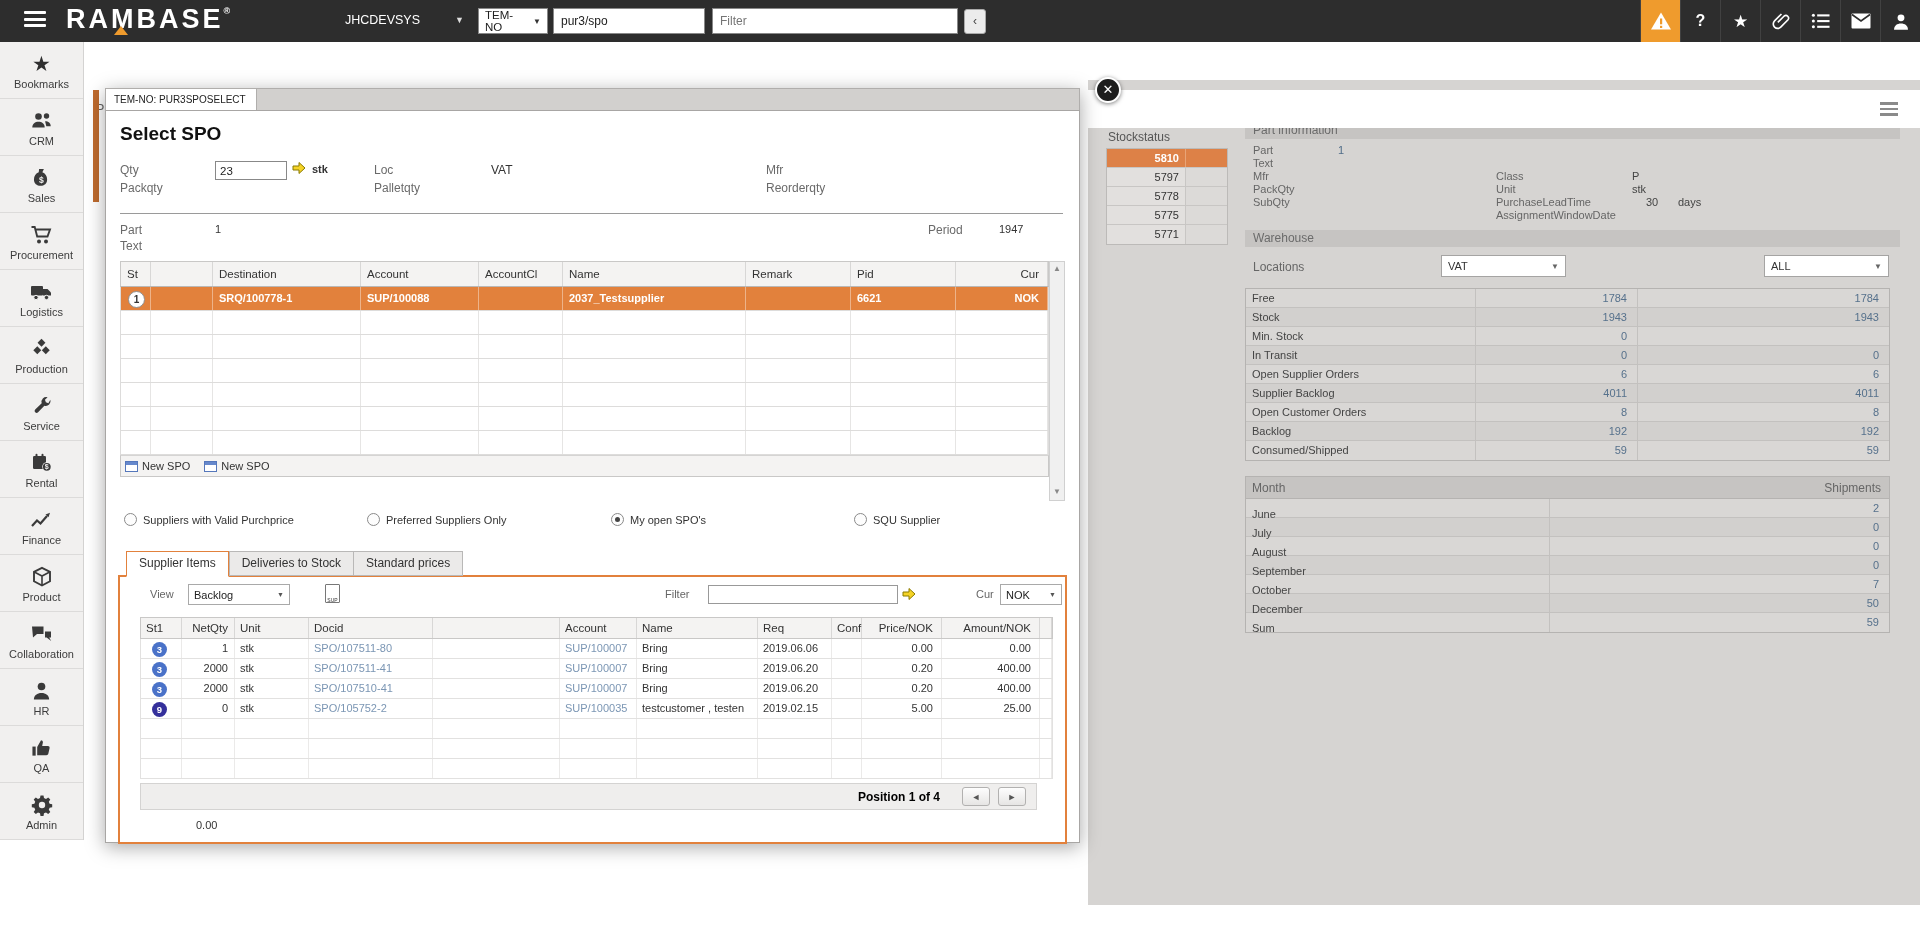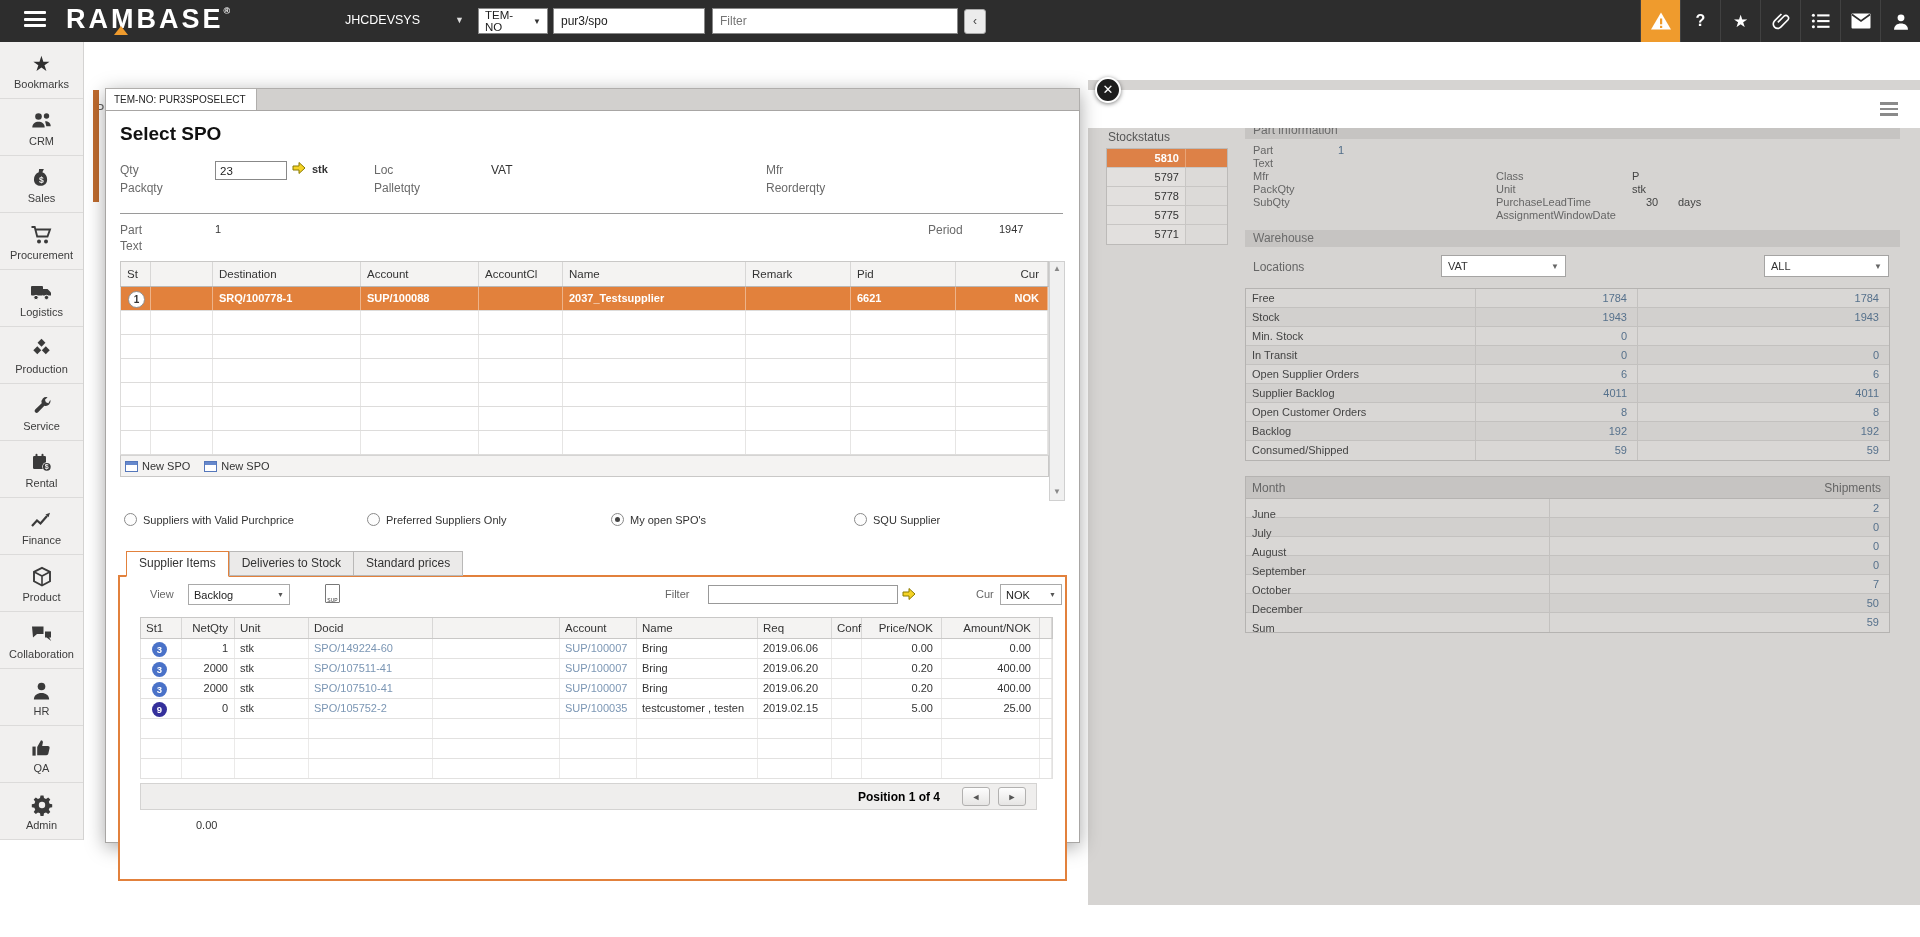--- a/index.html
+++ b/index.html
@@ -137,21 +137,21 @@
     display:flex; align-items:center; justify-content:center; }
   .radio .dot { width:5px; height:5px; border-radius:50%; background:#444; }
   .radio .rl { font-size:11px; color:#333; }
 
   
   .tabs { position:absolute; left:12px; top:440px; height:25px; display:flex; z-index:3;padding-left:8px; }
   .tab { font-size:12px; color:#333; padding:4px 12px 0 12px; height:25px; background:#ebeae9;
     border:1px solid #b9b8b7; border-right:none; cursor:pointer; }
   .tab:last-child { border-right:1px solid #b9b8b7; }
   .tab.active { background:#fff; border:1px solid #e2813c; border-bottom:1px solid #fff; position:relative; top:0; height:26px; }
-  .opanel { position:absolute; left:12px; top:464px; right:12px; height:306px; border:2px solid #e2813c; background:#fff; }
+  .opanel { position:absolute; left:12px; top:464px; right:12px; height:269px; border:2px solid #e2813c; background:#fff; }
   .tb-row { position:absolute; left:0; right:0; top:6px; height:24px; }
   .tb-lab { position:absolute; font-size:11px; color:#666; top:5px; }
   .mini-select { position:absolute; height:21px; background:#fff; border:1px solid #a9a9a9; font-size:11px;
     color:#222; display:flex; align-items:center; justify-content:space-between; padding:0 5px; cursor:pointer; }
   .mini-select .car { font-size:7px; color:#555; margin-left:6px; }
   .supdoc { position:absolute; left:205px; top:1px; width:15px; height:19px; border:1px solid #777; background:#fff;
     font-size:5px; color:#333; text-align:center; line-height:30px; cursor:pointer; border-radius:1px; }
   .filter-input { position:absolute; left:588px; top:2px; width:190px; height:19px; border:1px solid #999; font-size:11px; padding:0 4px; }
 
   
@@ -725,21 +725,21 @@
           <div class="c2-9">Price/NOK</div>
           <div class="c2-10">Amount/NOK</div>
           <div class="c2-11"></div>
         </div>
         <div class="t2-row">
           <div class="c2-0">
               <div class="badge blue">3</div>
             </div>
           <div class="c2-1">1</div>
           <div class="c2-2">stk</div>
-          <div class="c2-3"><span class="link">SPO/149224-60</span></div>
+          <div class="c2-3"><span class="link">SPO/107511-80</span></div>
           <div class="c2-4"></div>
           <div class="c2-5"><span class="link">SUP/100007</span></div>
           <div class="c2-6">Bring</div>
           <div class="c2-7">2019.06.06</div>
           <div class="c2-8"></div>
           <div class="c2-9">0.00</div>
           <div class="c2-10">0.00</div>
           <div class="c2-11"></div>
         </div>
         <div class="t2-row">

